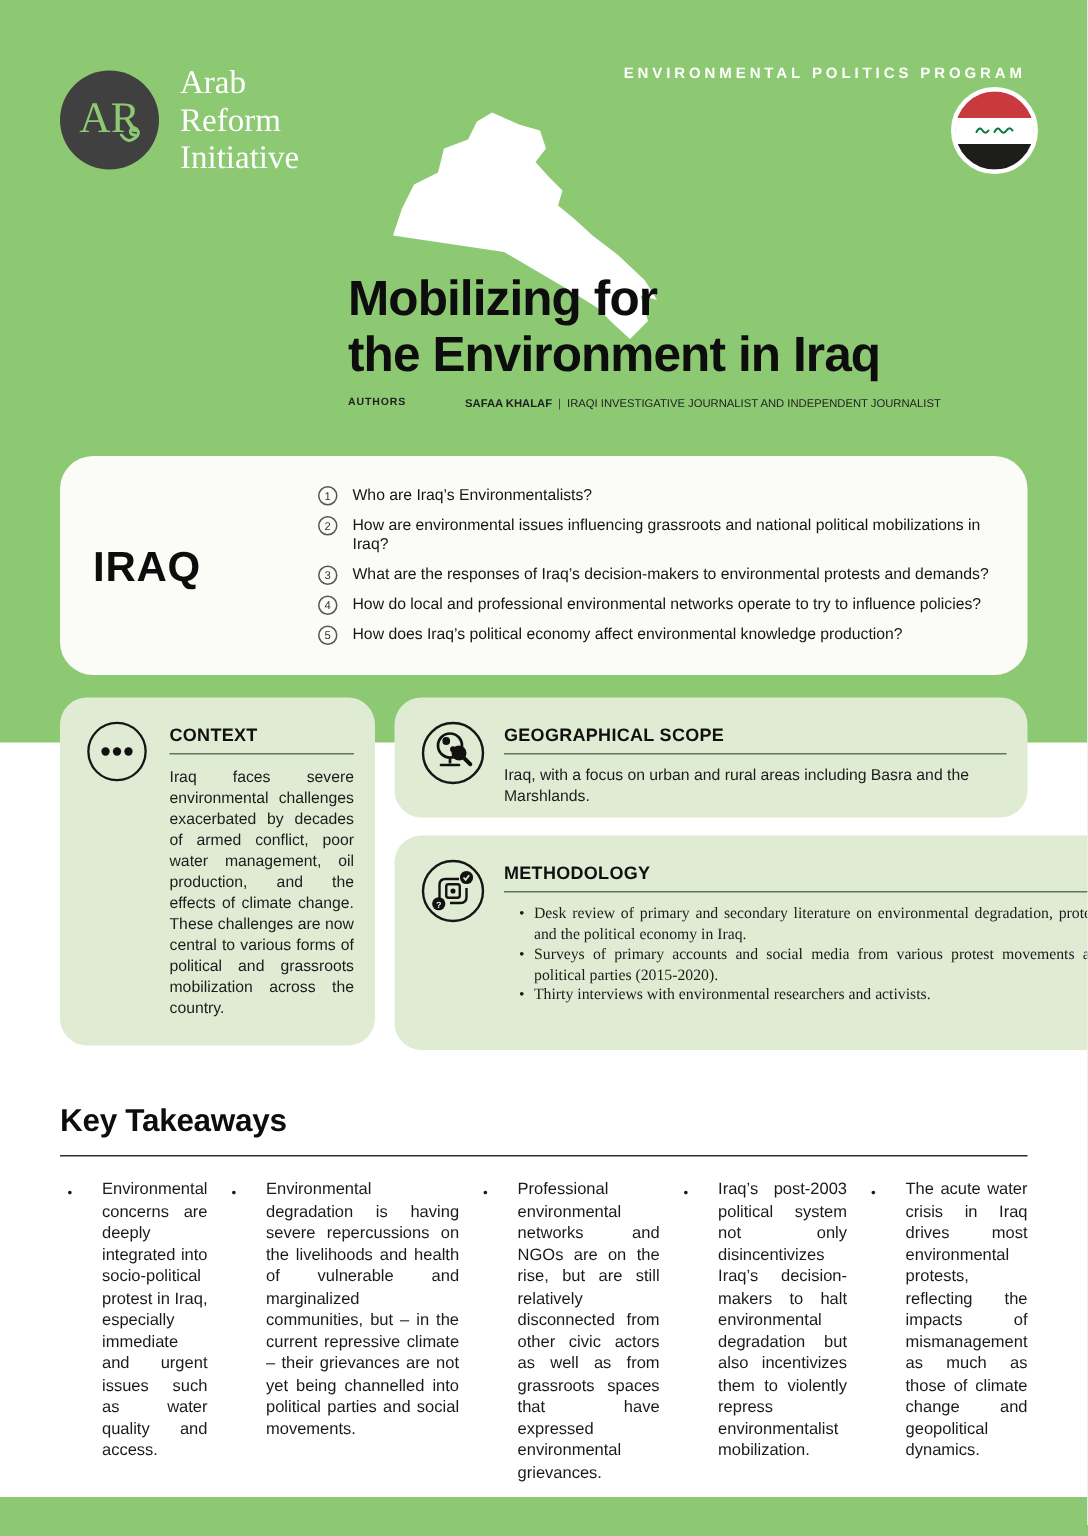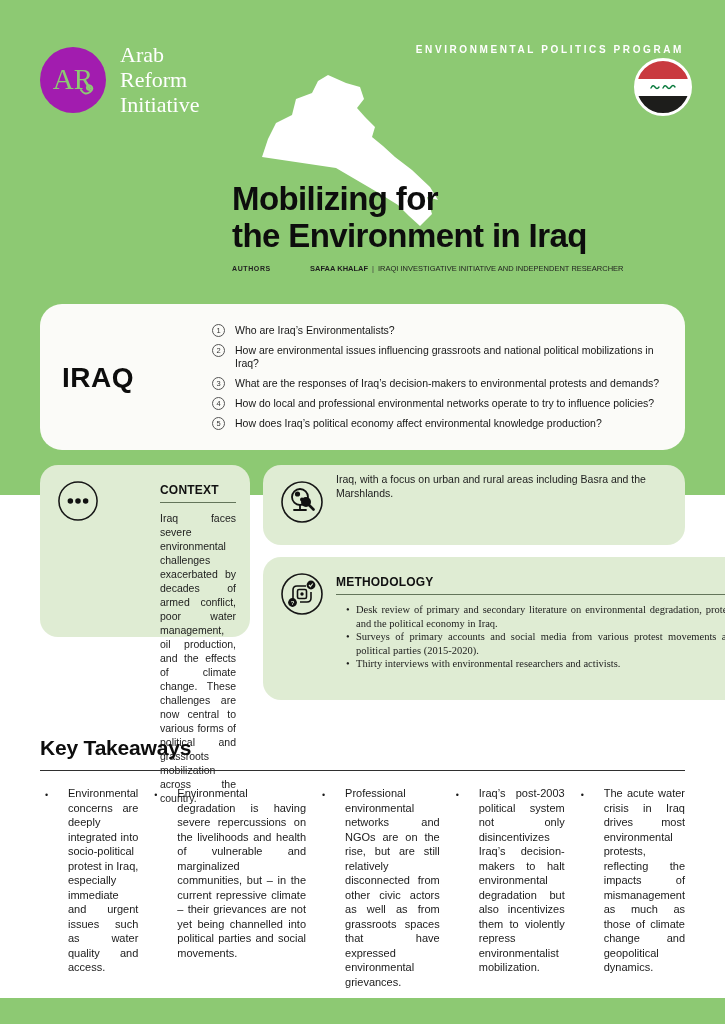--- a/index.html
+++ b/index.html
@@ -7,21 +7,21 @@
   .page {
     position:relative; width:725px; height:1024px; background:#fff;
     overflow:hidden; font-family:"Liberation Sans", sans-serif; color:var(--ink,#121212);
     margin:0 auto;
   }
   
   .hero { position:absolute; left:0; top:0; width:725px; height:495px; background:var(--green,#8dc973); }
   .map-svg { position:absolute; left:262px; top:74px; width:186px; height:158px; }
   .logo { position:absolute; left:40px; top:42px; display:flex; align-items:center; gap:14px; }
   .logo-circle {
-    width:66px; height:66px; border-radius:50%; background:#a21caf; position:relative;
+    width:66px; height:66px; border-radius:50%; background:#404040; position:relative;
     display:flex; align-items:center; justify-content:center;
     font-family:"Liberation Serif", serif; font-size:29px; color:var(--green,#8dc973);
   }
   .logo-circle .curl { position:absolute; right:10px; bottom:16px; }
   .logo-name { font-family:"Liberation Serif", serif; font-size:22px; line-height:25px; color:#fff; }
   .program {
     position:absolute; top:44px; right:41px; color:#fff; font-size:10px; font-weight:bold;
     letter-spacing:2.6px; white-space:nowrap;
   }
   .flag {
@@ -50,21 +50,21 @@
     display:flex; flex-direction:column; justify-content:center; gap:7px;
   }
   .q-row { display:flex; gap:10px; font-size:10.5px; line-height:13px; color:#151515; }
   .q-num {
     flex:0 0 auto; width:13px; height:13px; border:1px solid #555; border-radius:50%;
     font-size:7.5px; line-height:11px; text-align:center; color:#333; margin-top:0;
   }
   .q-text { max-width:445px; }
   
   .card { position:absolute; background:var(--card,#dfecd3); border-radius:18px; }
-  .ctx { left:40px; top:465px; width:210px; height:172px;padding-left:47px; }
+  .ctx { left:40px; top:465px; width:210px; height:232px; }
   .geo { left:263px; top:465px; width:422px; height:80px; }
   .meth { left:263px; top:557px; width:490px; height:143px; }
   .card-icon { position:absolute; left:17px; top:15px; }
   .card-head { margin:18px 14px 0 73px; }
   .card-title { font-size:12px; font-weight:800; letter-spacing:.2px; color:#101010; }
   .card-rule { border-bottom:1px solid #63755a; margin-top:5px; }
   .ctx-body { margin:8px 14px 0 73px; font-size:10.5px; line-height:14px; text-align:justify; color:#1c1c1c; }
   .geo-body { margin:7px 20px 0 73px; font-size:10.5px; line-height:14px; color:#1c1c1c; }
   .meth-list { margin:8px 16px 0 73px; }
   .m-row { display:flex; font-size:10.5px; line-height:13.5px; color:#1c1c1c;font-family:Liberation Serif, serif; }
@@ -119,21 +119,21 @@
 
     <h1 class="title">
       <span>Mobilizing for</span><br>
       <span>the Environment in Iraq</span>
     </h1>
 
     <div class="authors">
       <div class="authors-label">AUTHORS</div>
       <div>
         <div class="author-line">
-          <span class="name">SAFAA KHALAF</span><span class="sep">|</span><span class="role">IRAQI INVESTIGATIVE INITIATIVE AND INDEPENDENT RESEARCHER</span>
+          <span class="name">SAFAA KHALAF</span><span class="sep">|</span><span class="role">IRAQI INVESTIGATIVE JOURNALIST AND INDEPENDENT JOURNALIST</span>
         </div>
       </div>
     </div>
   </div>
 
   <div class="q-card">
     <div class="country">IRAQ</div>
     <div class="questions">
       <div class="q-row">
         <span class="q-num">1</span>
@@ -176,20 +176,24 @@
     <svg class="card-icon" width="44" height="44" viewBox="0 0 44 44">
       <circle cx="22" cy="22" r="20" fill="none" stroke="#161616" stroke-width="1.6"></circle>
       <circle cx="20" cy="17" r="8" fill="none" stroke="#111" stroke-width="1.8"></circle>
       <circle cx="17.5" cy="14" r="2.6" fill="#111"></circle>
       <circle cx="22" cy="19.5" r="2" fill="#111"></circle>
       <line x1="20" y1="25" x2="20" y2="29" stroke="#111" stroke-width="1.8"></line>
       <line x1="14" y1="30" x2="26" y2="30" stroke="#111" stroke-width="1.8" stroke-linecap="round"></line>
       <circle cx="26" cy="22" r="5" fill="#111"></circle>
       <line x1="29.5" y1="25.5" x2="33.5" y2="29.5" stroke="#111" stroke-width="2.6" stroke-linecap="round"></line>
     </svg>
+    <div class="card-head">
+      <div class="card-title">GEOGRAPHICAL SCOPE</div>
+      <div class="card-rule"></div>
+    </div>
     <div class="geo-body">Iraq, with a focus on urban and rural areas including Basra and the Marshlands.</div>
   </div>
 
   <div class="card meth">
     <svg class="card-icon" width="44" height="44" viewBox="0 0 44 44">
       <circle cx="22" cy="22" r="20" fill="none" stroke="#161616" stroke-width="1.6"></circle>
       <path d="M13 28 V18 Q13 14 17 14 H26" fill="none" stroke="#111" stroke-width="1.6"></path>
       <path d="M20 30 H27 Q31 30 31 26 V20" fill="none" stroke="#111" stroke-width="1.6"></path>
       <rect x="17.5" y="17.5" width="9" height="9" rx="1.5" fill="none" stroke="#111" stroke-width="1.6"></rect>
       <circle cx="22" cy="22" r="1.7" fill="#111"></circle>

